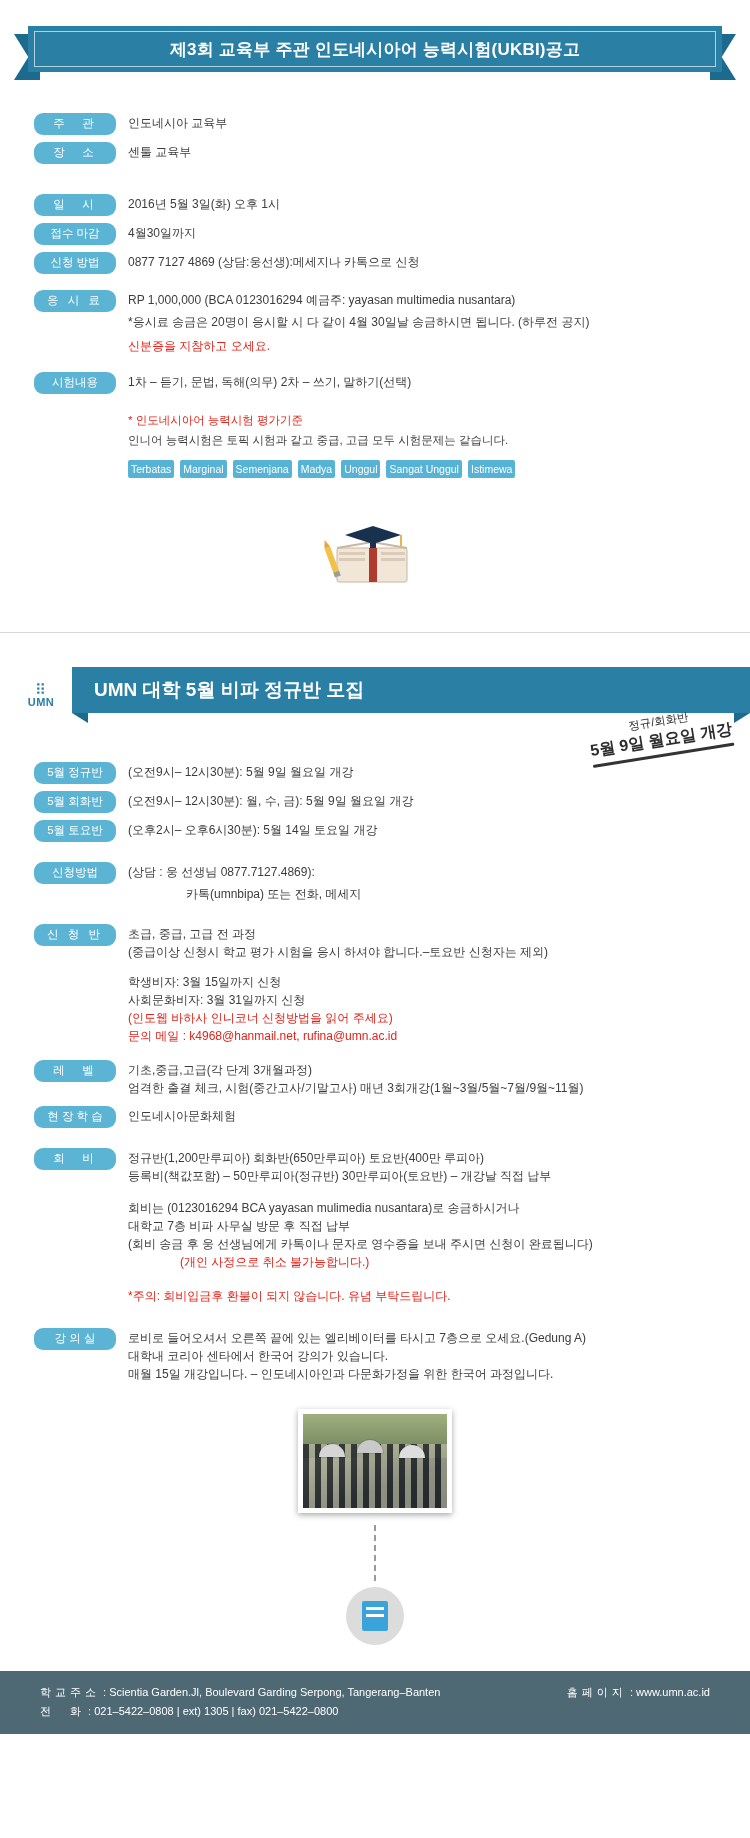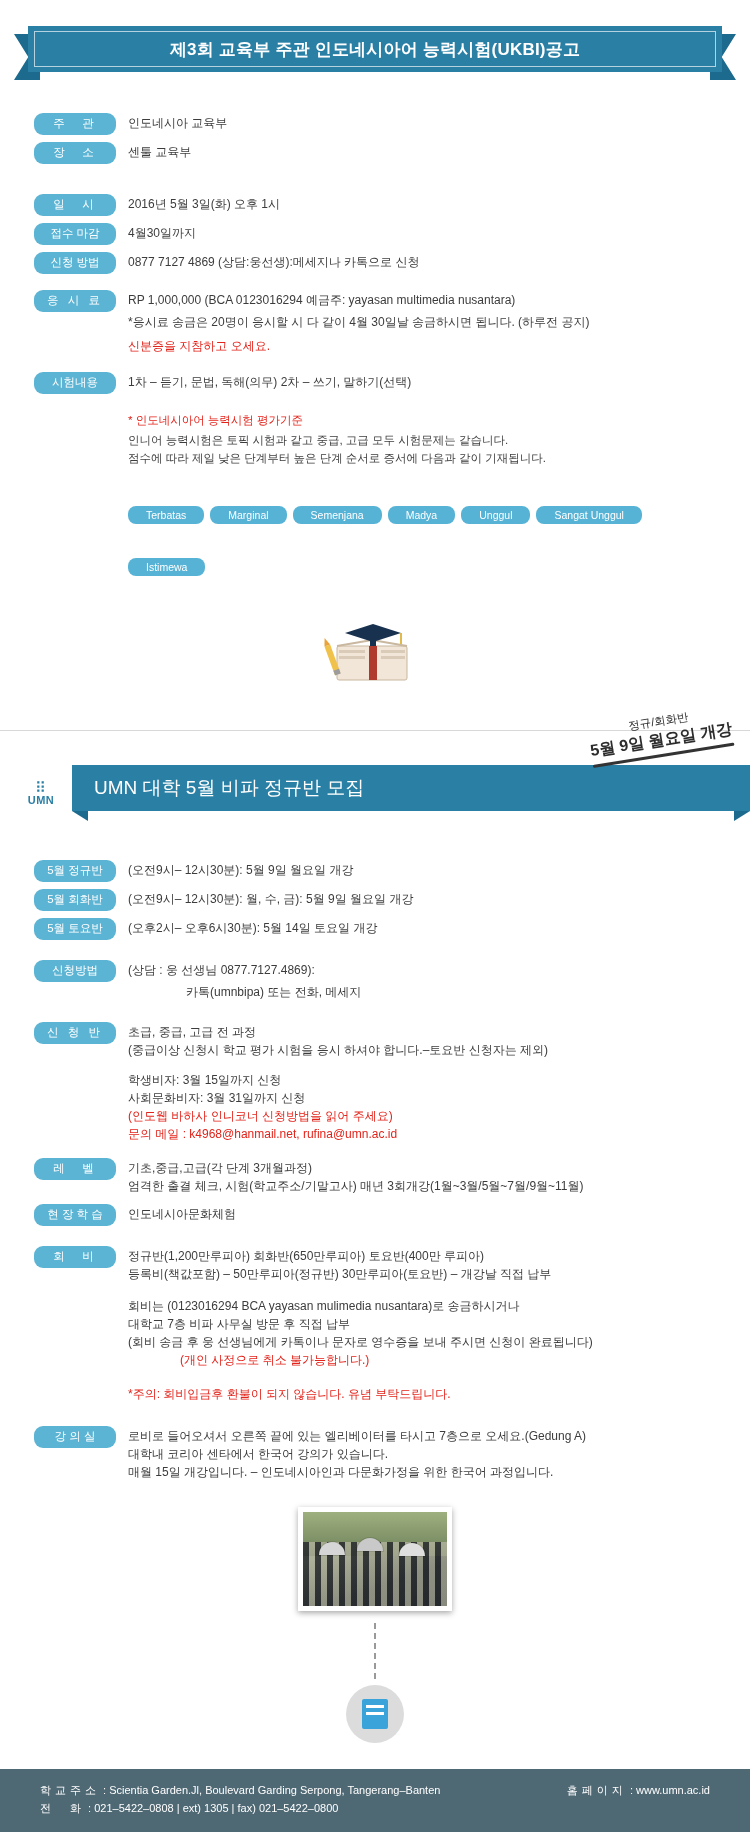--- a/index.html
+++ b/index.html
@@ -52,41 +52,41 @@
     top: 1px;
   }
   .tag.tight { letter-spacing: 0px; }
   .val { font-size: 12px; color:#3c3c3c; line-height:1.5; padding-top:2px; }
   .red { color:#e2231a; }
 
   
   .chips { display:flex; gap:6px; margin-top:10px; margin-left:94px; flex-wrap: wrap;}
   .chip {
     background:#56b3d6; color:#fff; font-size:10.5px;
-    padding: 3px 18px; border-radius:8px; white-space:nowrap;margin-top:28px;
+    padding: 3px 3px; border-radius:2px; white-space:nowrap;
   }
 
   
   .book-ill { display:flex; justify-content:center; margin: 40px 0 34px 0; }
   .divider { height:1px; background:#d8d8d8; margin: 0 0 0 0; }
 
   
   .umn-wrap { position:relative; margin-top: 34px; height: 58px; }
   .umn-logo {
     position:absolute; left: 14px; top: 2px; width:54px; height:54px;
     display:flex; flex-direction:column; align-items:center; justify-content:center;
     color:#2a7fa5;
   }
   .umn-logo .dots { font-size: 15px; line-height: 12px; letter-spacing:1px; }
   .umn-logo .txt { font-size: 11px; font-weight:bold; letter-spacing:.5px; }
   .umn-bar {
     position:absolute; left:72px; right:0; top:0; height: 46px;
     background:#2a7fa5; display:flex; align-items:center;
   }
-  .umn-bar span { color:#fff; font-size:19px; font-weight:normal; padding-left:22px; }
+  .umn-bar span { color:#fff; font-size:19px; font-weight:bold; padding-left:22px; }
   .umn-fold {
     position:absolute; right:0; top:46px; width:0; height:0;
     border-top: 10px solid #1c6a8d; border-right: 16px solid transparent;
   }
   .umn-fold-l {
     position:absolute; left:72px; top:46px; width:0; height:0;
     border-top: 10px solid #1c6a8d; border-left: 16px solid transparent;
   }
 
   
@@ -207,21 +207,20 @@
 
     <div class="row" style="margin-top:16px;">
       <div class="tag tight">시험내용</div>
       <div class="val">1차 – 듣기, 문법, 독해(의무)  2차 – 쓰기, 말하기(선택)</div>
     </div>
 
     <div style="margin-top:20px;">
       <div class="bullet-head">* 인도네시아어 능력시험 평가기준</div>
       <div class="crit" style="margin-top:4px;">
         <span class="blk">인니어 능력시험은 토픽 시험과 같고 중급, 고급 모두 시험문제는 같습니다.</span>
-        <span class="blk">점수에 따라 제일 낮은 단계부터 높은 단계 순서로 증서에 다음과 같이 기재됩니다.</span>
       </div>
     </div>
 
     <div class="chips">
       <span class="chip">Terbatas</span>
       <span class="chip">Marginal</span>
       <span class="chip">Semenjana</span>
       <span class="chip">Madya</span>
       <span class="chip">Unggul</span>
       <span class="chip">Sangat Unggul</span>
@@ -303,21 +302,21 @@
         <span class="blk">사회문화비자: 3월 31일까지 신청</span>
         <span class="blk red">(인도웹 바하사 인니코너 신청방법을 읽어 주세요)</span>
         <span class="blk red">문의 메일 :  k4968@hanmail.net, rufina@umn.ac.id</span>
       </div>
     </div>
 
     <div class="row" style="margin-top:14px;">
       <div class="tag">레　벨</div>
       <div class="val">
         <span class="blk">기초,중급,고급(각 단계 3개월과정)</span>
-        <span class="blk">엄격한 출결 체크, 시험(학교주소/기말고사) 매년 3회개강(1월~3월/5월~7월/9월~11월)</span>
+        <span class="blk">엄격한 출결 체크, 시험(중간고사/기말고사) 매년 3회개강(1월~3월/5월~7월/9월~11월)</span>
       </div>
     </div>
 
     <div class="row" style="margin-top:8px;">
       <div class="tag tight">현 장 학 습</div>
       <div class="val">인도네시아문화체험</div>
     </div>
 
     <div class="row" style="margin-top:20px;">
       <div class="tag">회　비</div>

